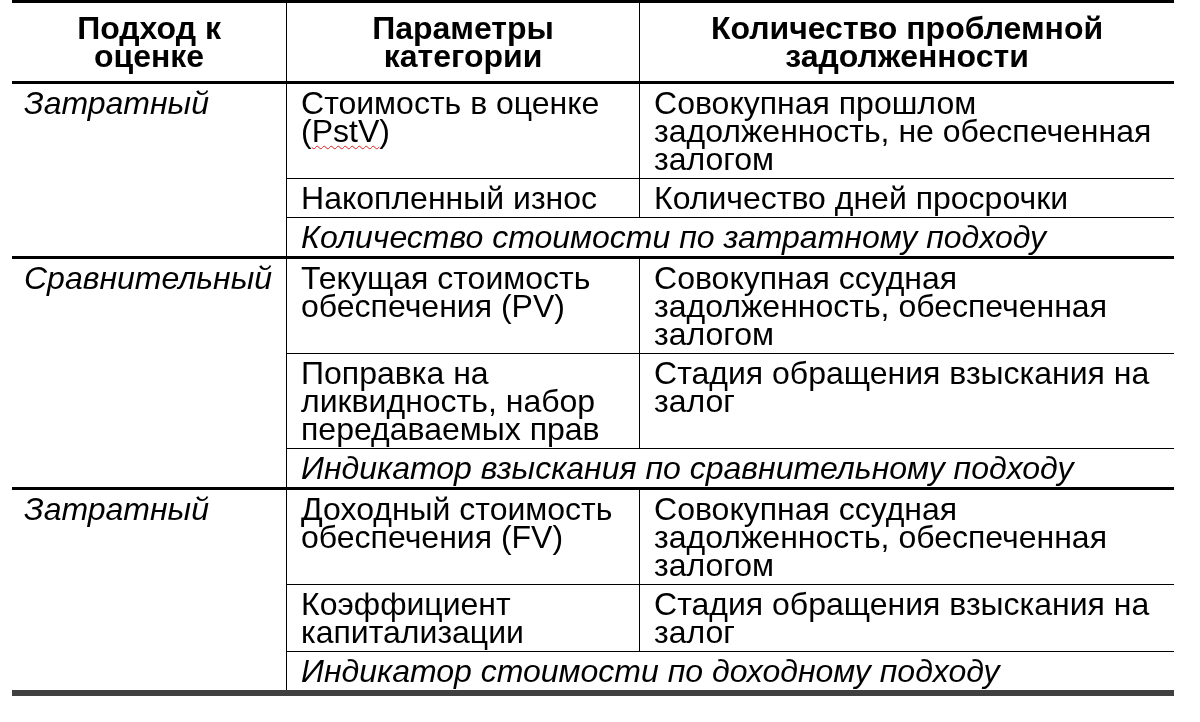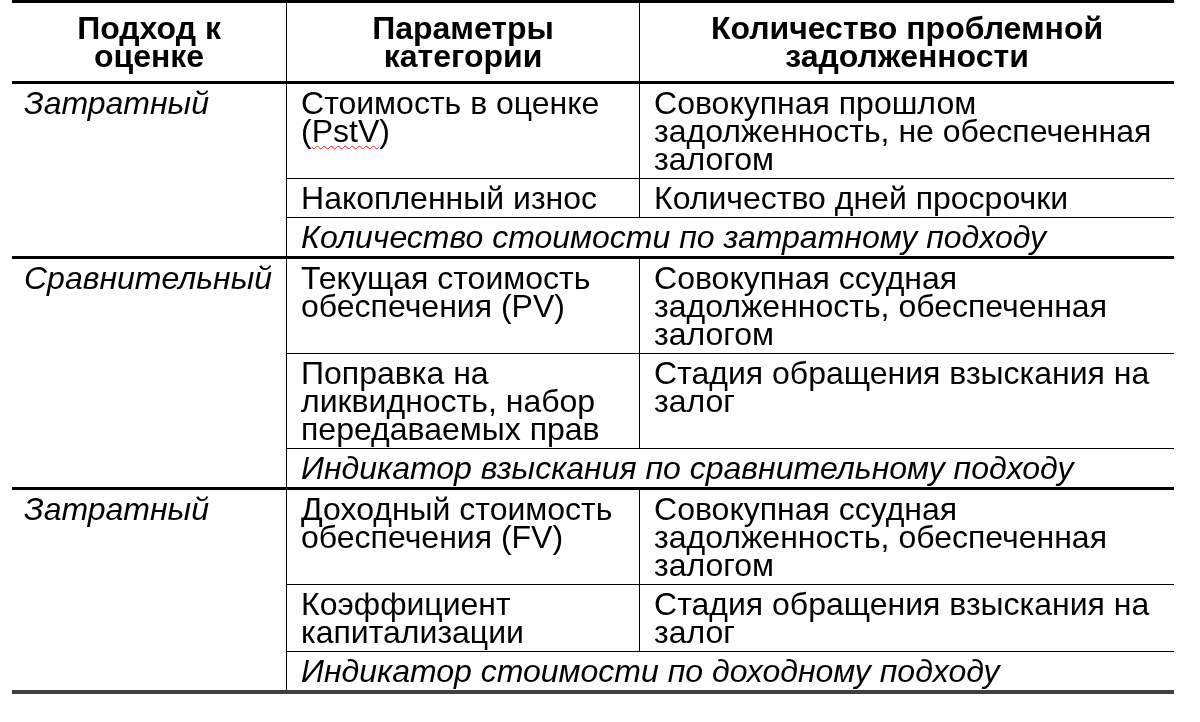--- a/index.html
+++ b/index.html
@@ -6,21 +6,21 @@
   body { width: 1200px; height: 722px; position: relative; overflow: hidden;
          font-family: "Liberation Sans", sans-serif; color: #000; }
   table { position: absolute; left: 12px; top: 0; width: 1162px;
           border-collapse: collapse; font-size: 32px; line-height: 28px; }
   td, th { padding: 5px 14px 5px 14px; vertical-align: top; text-align: left; }
   th { font-weight: bold; text-align: center; vertical-align: middle; padding: 6px 14px; height: 66px; }
   .col1 { width: 221px; }
   .col2 { width: 324px; }
   .top-rule { border-top: 3px solid #000; }
   .group-rule { border-top: 3px solid #000; }
-  .bottom-rule { border-bottom: 4px solid #404040; }
+  .bottom-rule { border-bottom: 6px solid #404040; }
   .vline { border-left: 1px solid #000; }
   .hline { border-top: 1px solid #000; }
   .it { font-style: italic; }
   .approach { padding-left: 12px; }
   .spell { text-decoration: underline wavy #e02020; text-decoration-thickness: 1px; text-underline-offset: 3px; }
 </style>
 </head>
 <body>
 
 <table>

